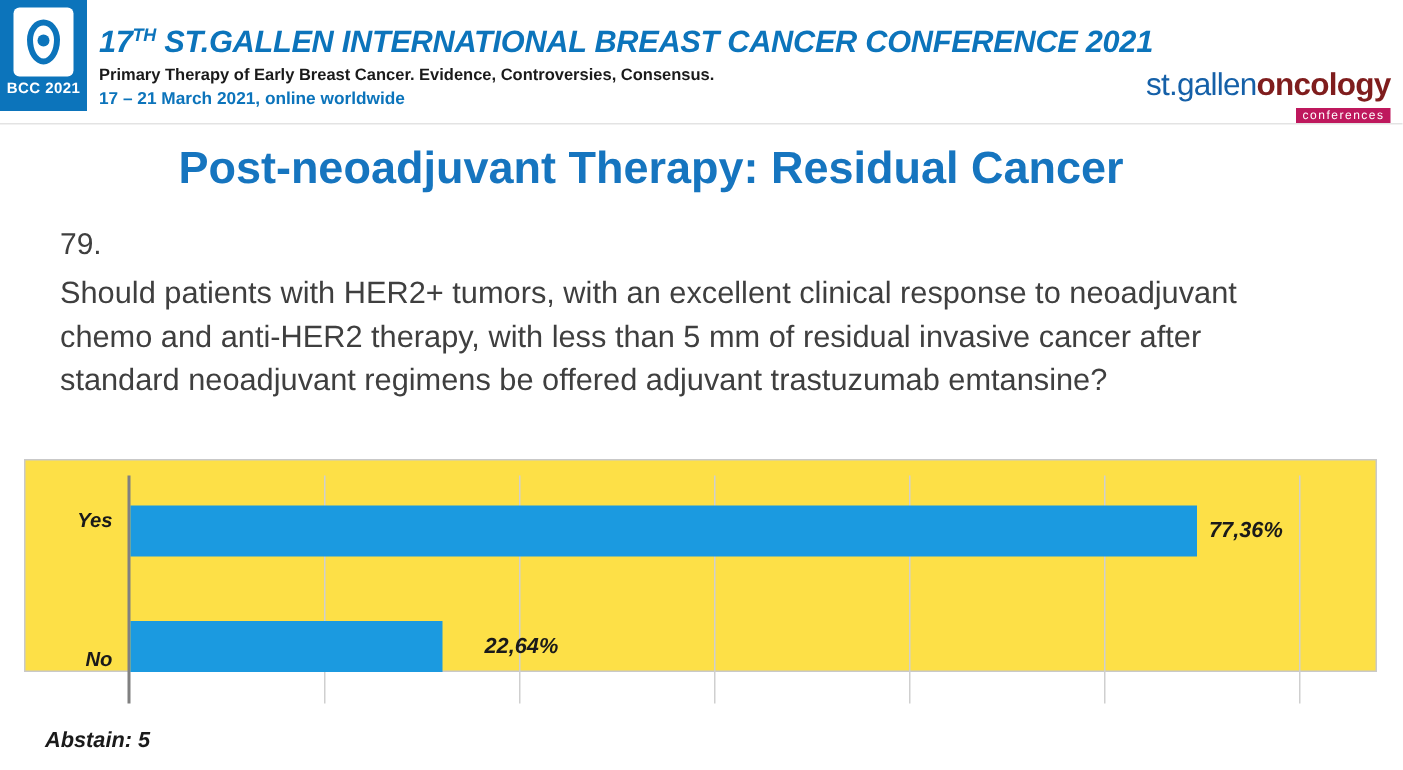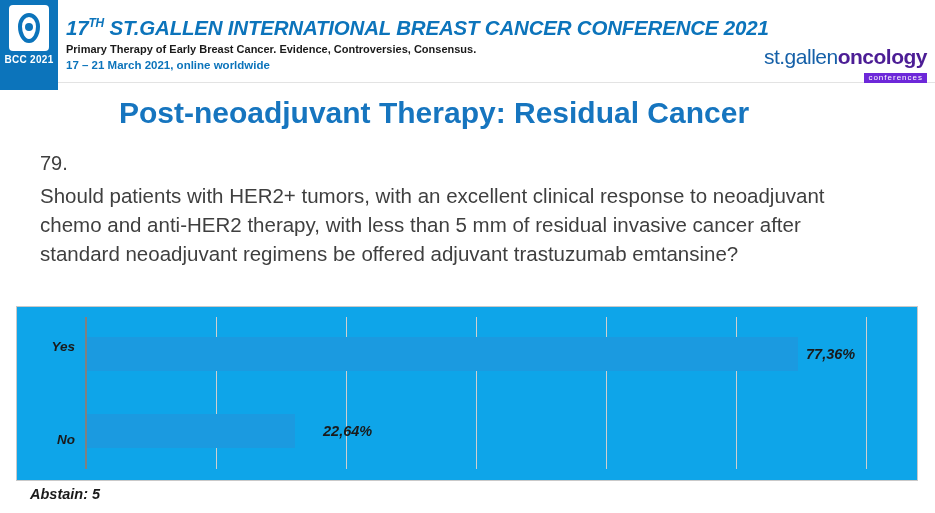--- a/index.html
+++ b/index.html
@@ -21,21 +21,21 @@
     left: 0; top: 0;
     width: 935px;
     height: 82px;
     background: #ffffff;
     border-bottom: 1px solid #e3e3e3;
   }
   .header-logo {
     position: absolute;
     left: 0; top: 0;
     width: 58px;
-    height: 90px;
+    height: 74px;
     background: #0c74bb;
     display: flex;
     flex-direction: column;
     align-items: center;
     justify-content: flex-start;
   }
   .logo-mark {
     width: 40px;
     height: 46px;
     margin-top: 5px;
@@ -108,29 +108,29 @@
     text-align: right;
     line-height: 1;
   }
   .brand-right .b1 {
     font-size: 21px;
     color: #1560a8;
     font-weight: normal;
     letter-spacing: -.5px;
   }
   .brand-right .b1 b {
-    color: #4c1d95;
+    color: #7f1d1d;
     font-weight: bold;
   }
   .brand-right .b2 {
     display: inline-block;
     margin-top: 2px;
     font-size: 8px;
     color: #ffffff;
-    background: #6d28d9;
+    background: #be185d;
     padding: 1px 4px;
     letter-spacing: 1px;
   }
 
   
   .slide-title {
     position: absolute;
     left: 0; top: 96px;
     width: 868px;
     text-align: center;
@@ -156,23 +156,23 @@
     line-height: 29px;
     color: #3f3f3f;
   }
 
   
   .chart-box {
     position: absolute;
     left: 16px;
     top: 306px;
     width: 902px;
-    height: 175px;
+    height: 142px;
     border: 1px solid #c9c9c9;
-    background: #0ea5e9;
+    background: #fde047;
     box-sizing: border-box;
   }
   .plot {
     position: absolute;
     left: 68px;
     top: 10px;
     width: 780px;
     height: 152px;
     border-left: 2px solid #808080;
     box-sizing: border-box;

